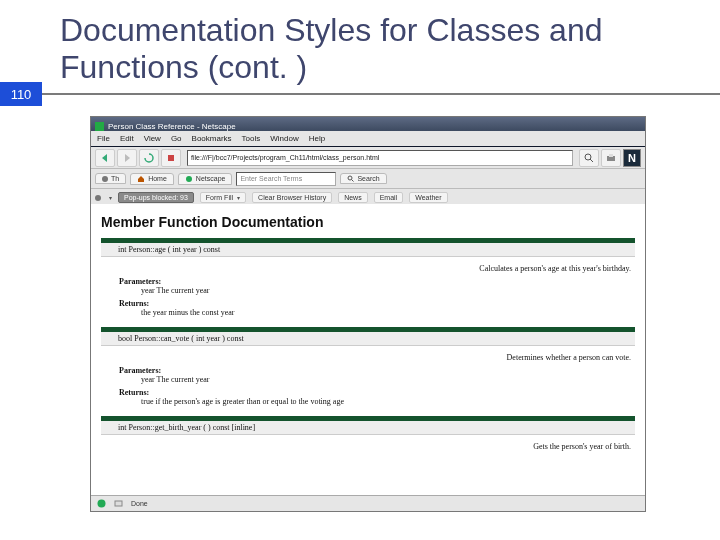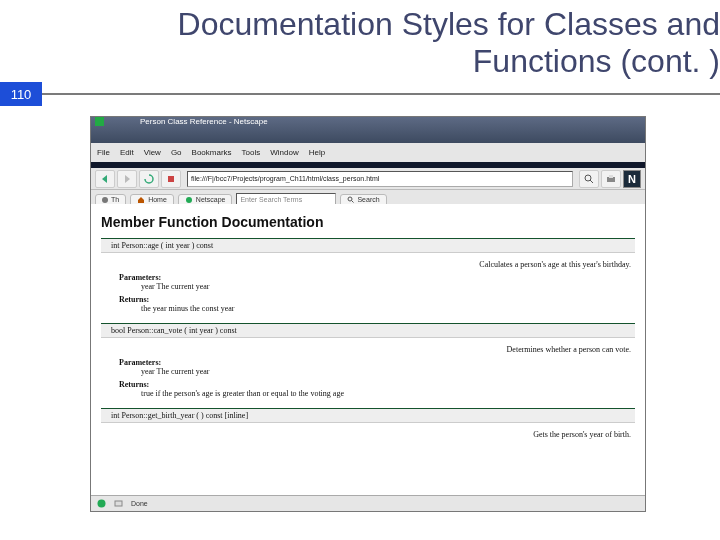--- a/index.html
+++ b/index.html
@@ -7,23 +7,22 @@
     width: 720px; height: 540px;
     background: #fff;
     font-family: Arial, sans-serif;
     overflow: hidden;
     position: relative;
   }
   .slide-title {
     font-size: 32px;
     color: #3f466d;
     font-weight: 400;
-    padding: 6px 0 6px 60px;
+    padding: 12px 0 6px 60px;
     line-height: 1.15;
-    text-align: right;
   }
   .slide-number {
     position: absolute;
     left: 0; top: 82px;
     width: 42px; height: 24px;
     background: #1d4ed8;
     color: #fff;
     font-size: 13px;
     display: flex; align-items: center; justify-content: center;
   }
@@ -37,33 +36,32 @@
   .browser {
     position: absolute;
     left: 90px; top: 116px;
     width: 556px; height: 396px;
     background: #ececec;
     border: 1px solid #777;
     font-size: 8px;
     color: #333;
   }
   .titlebar {
-    height: 26px;
+    height: 14px;
     background: linear-gradient(#5d6a84, #3d4a60);
     color: #fff;
-    display: flex; align-items: flex-start;
+    display: flex; align-items: flex-end;
     padding: 0 4px;
     font-size: 8px;
-    gap: 32px;
   }
   .titlebar svg { margin-right: 4px; }
   .menubar {
-    height: 25px;
-    background: #e6e6e6;
-    border-bottom: 6px solid #0f172a;
+    height: 16px;
+    background: #e6e6e6;
+    border-bottom: 1px solid #0f172a;
     display: flex; align-items: center;
     gap: 10px;
     padding: 0 6px;
     font-size: 8px;
     color: #222;
   }
   .menubar span { cursor: default; }
   .toolbar1 {
     height: 22px;
     background: #e6e6e6;
@@ -163,23 +161,23 @@
     gap: 8px;
   }
   .section-heading {
     font-size: 14px;
     font-weight: bold;
     margin: 6px 0 8px 0;
     font-family: Arial, sans-serif;
   }
   .sig-band {
     background: #eee;
-    border-top: 1px solid #14532d;
+    border-top: 5px solid #14532d;
     border-bottom: 1px solid #ccc;
-    padding: 2px 10px;
+    padding: 2px 17px;
     font-size: 8px;
     font-family: "Times New Roman", serif;
     margin-top: 6px;
   }
   .doc-body { padding: 4px 4px 4px 18px; font-size: 8px; }
   .desc { margin: 3px 0; text-align: right; }
   .label { font-weight: bold; margin-top: 4px; font-size: 8px; }
   .indent { margin-left: 22px; font-size: 8px; }
   .dot { width:6px;height:6px;border-radius:50%;background:#777;display:inline-block; }
   .chev::after { content:"▾"; font-size:6px; color:#555; margin-left:2px; }

